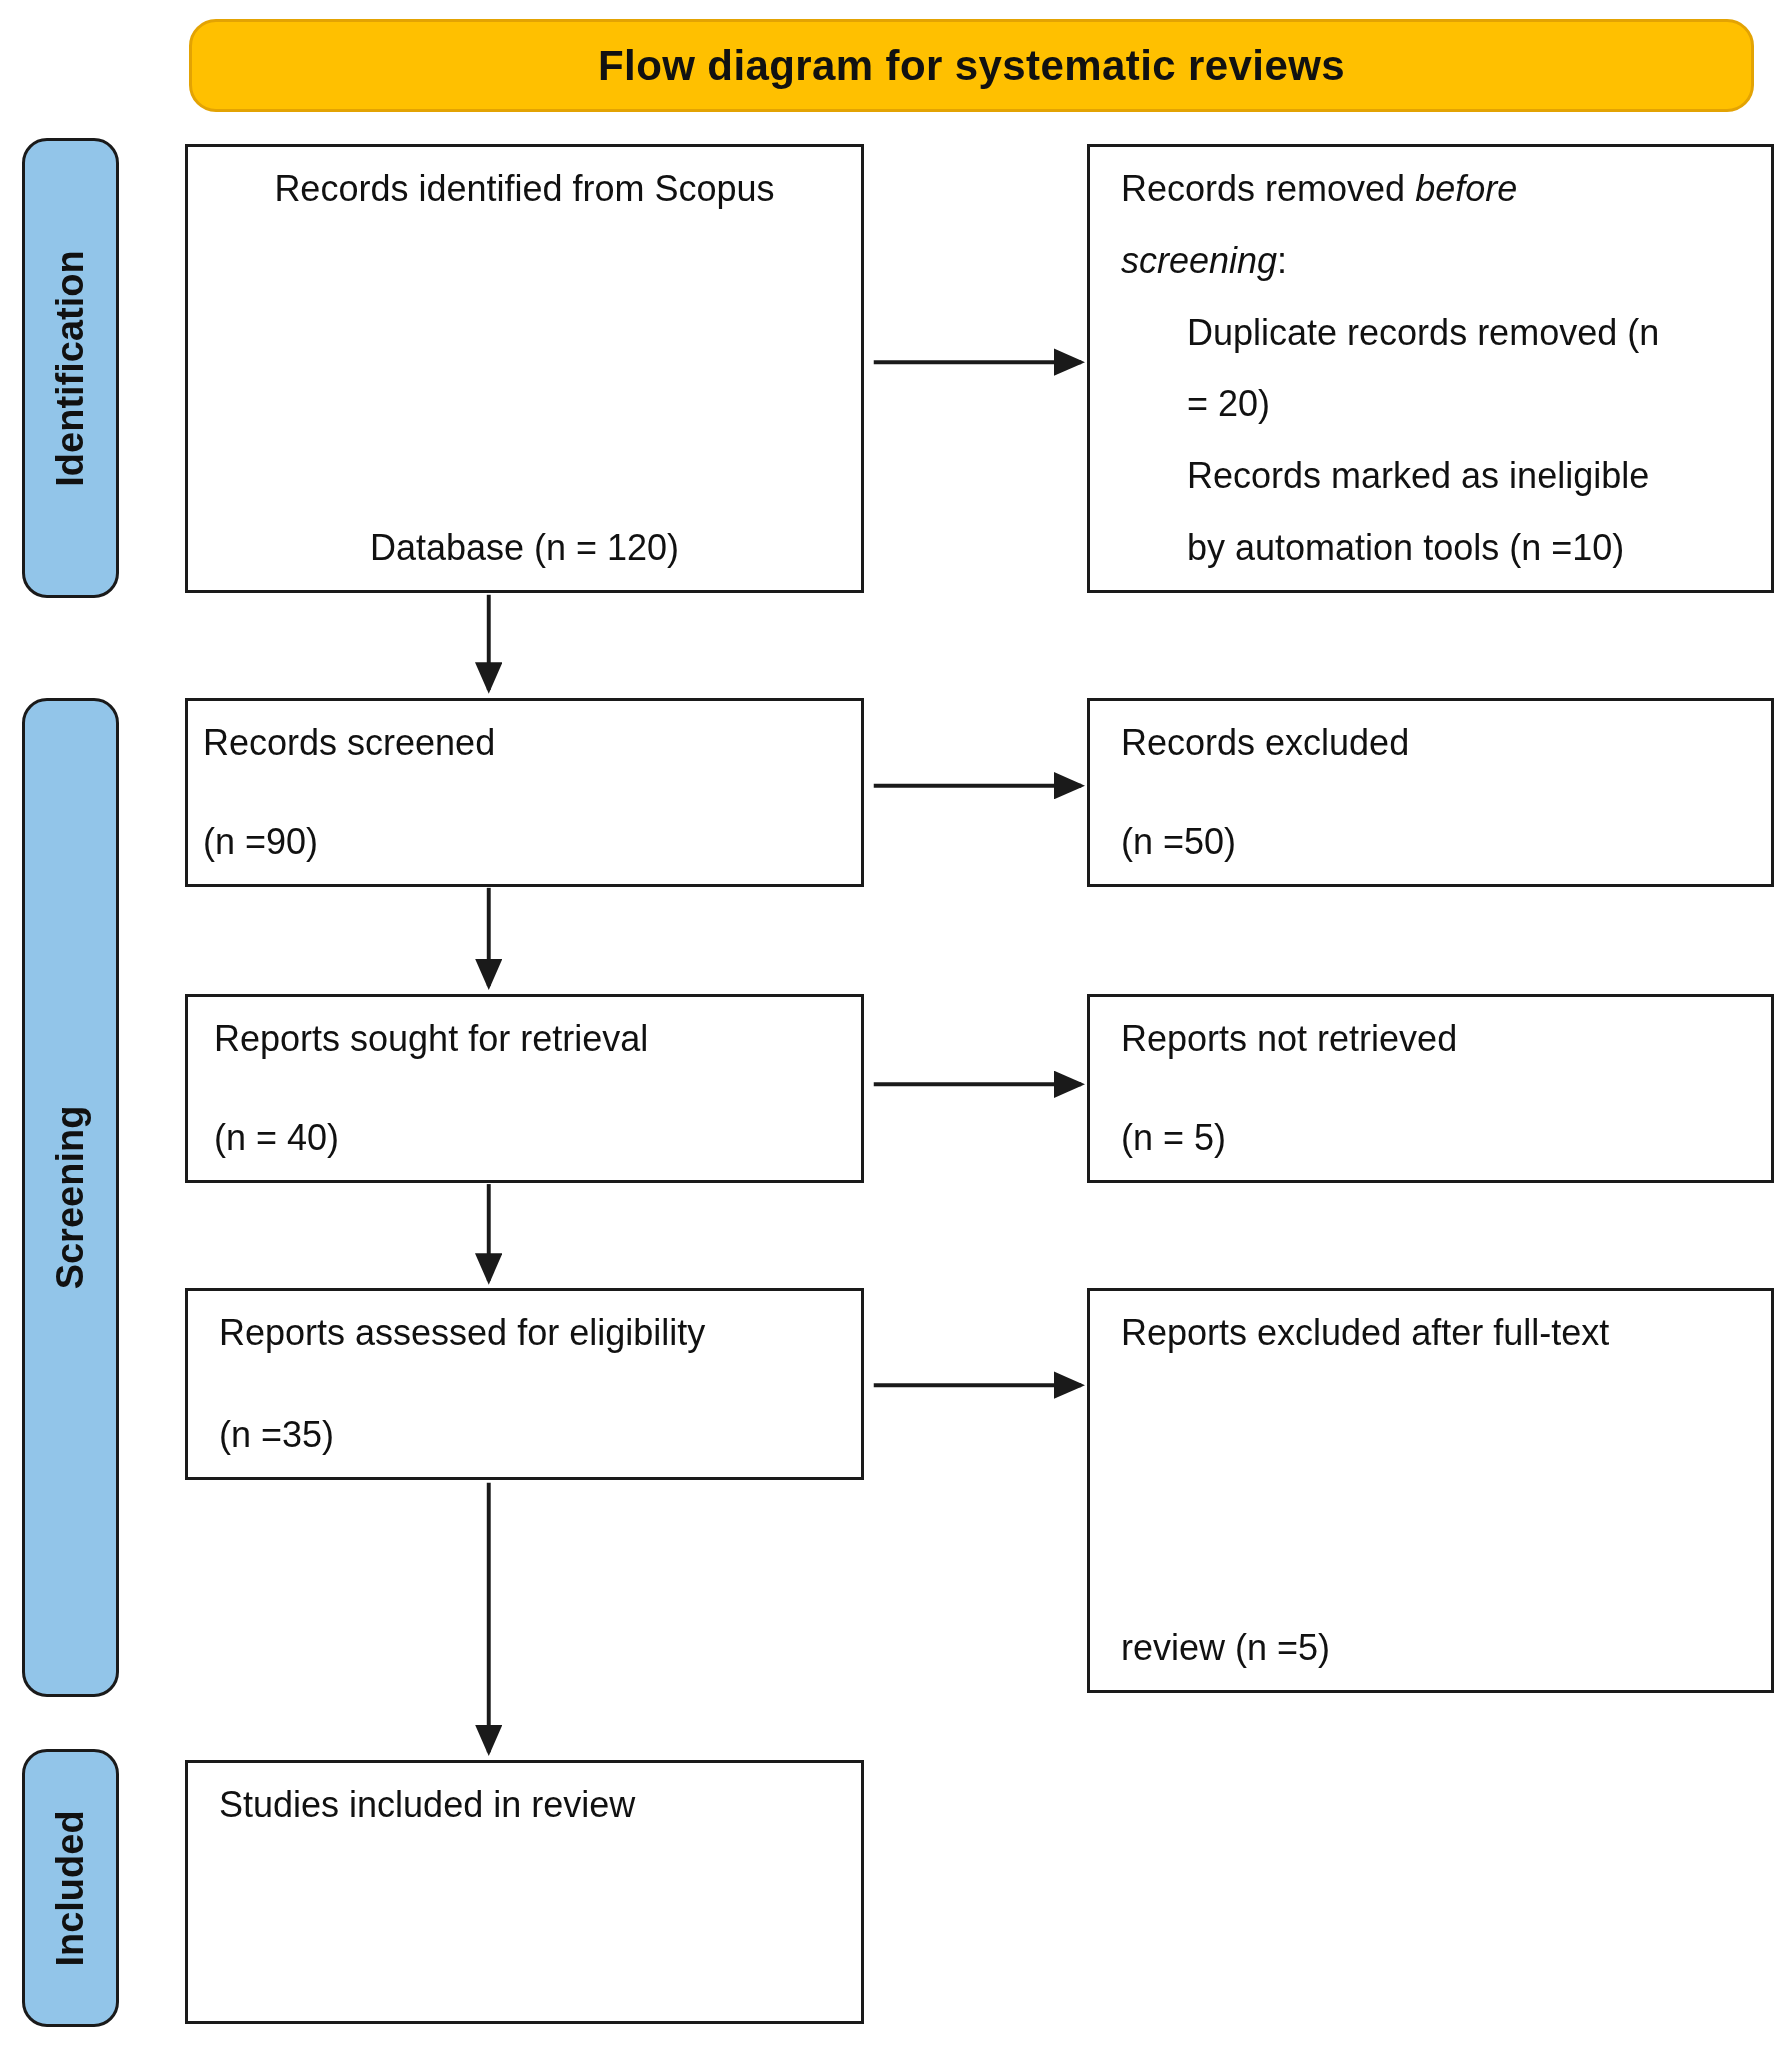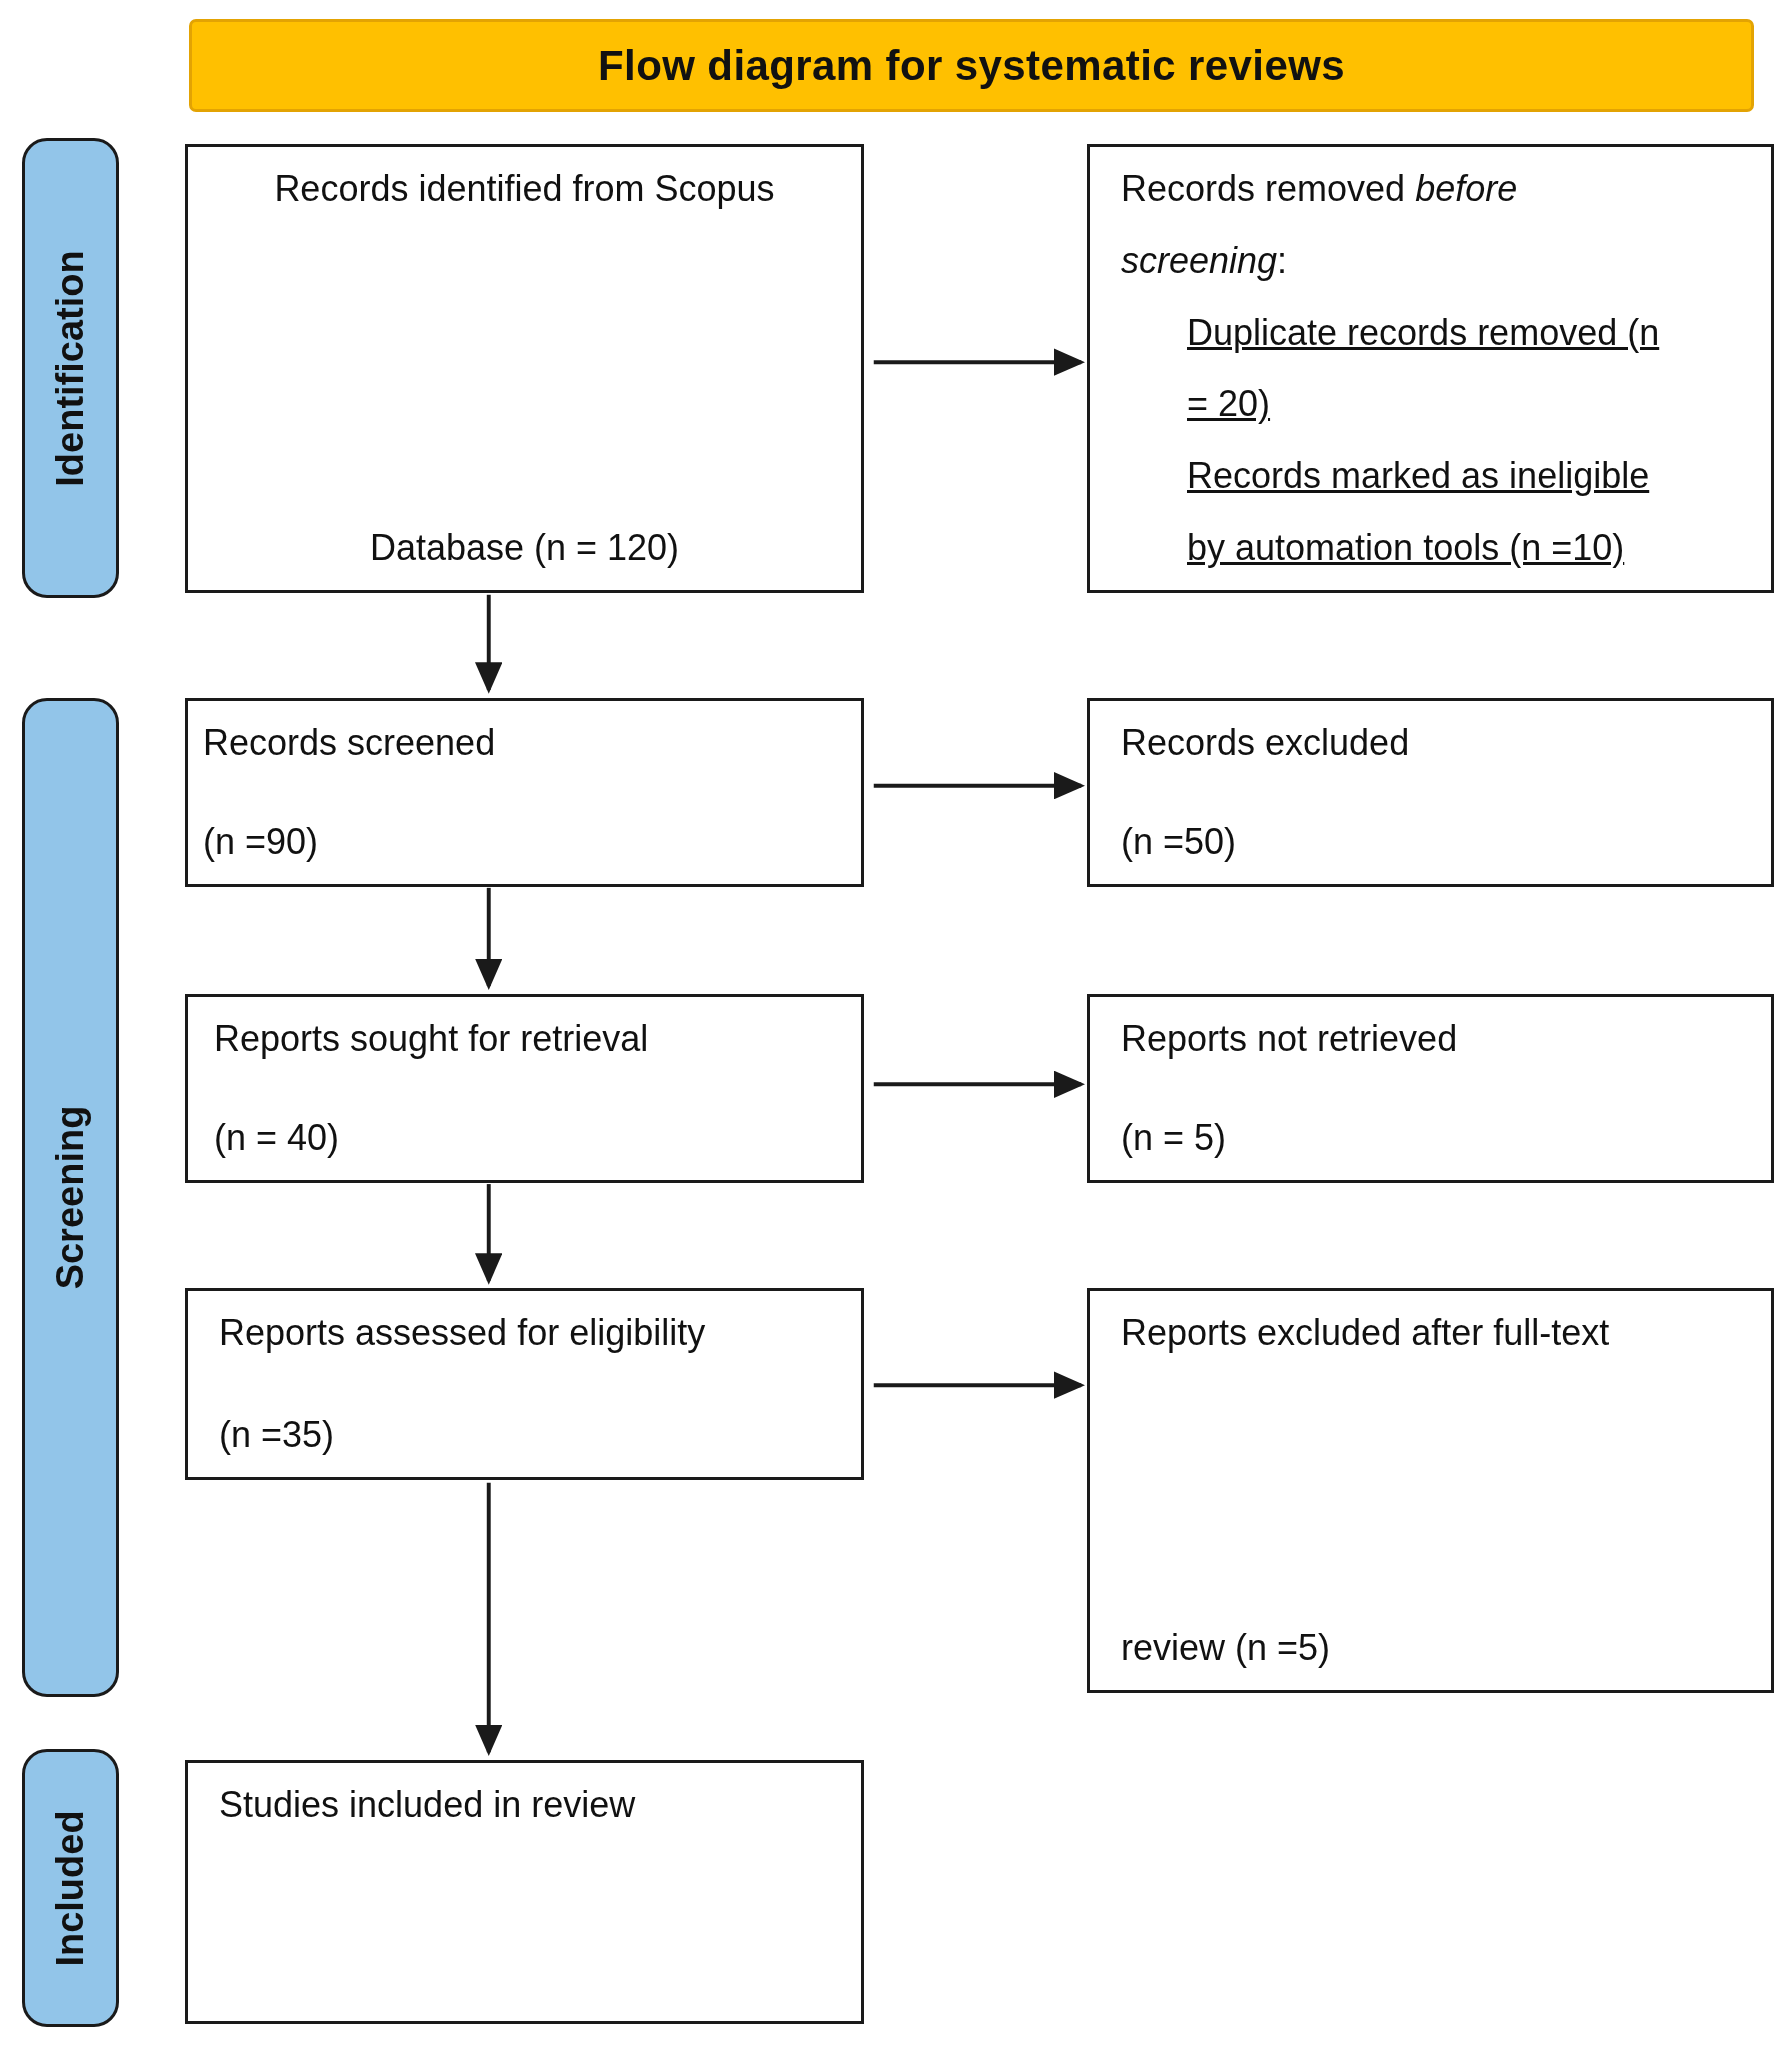--- a/index.html
+++ b/index.html
@@ -17,21 +17,21 @@
     overflow: hidden;
   }
 
   
   .banner {
     position: absolute;
     left: 189px; top: 19px;
     width: 1565px; height: 93px;
     background: var(--header-fill, #FFC000);
     border: 3.1px solid var(--header-border, #E3A303);
-    border-radius: 7px;
+    border-radius: 27px;
     box-sizing: border-box;
     display: flex;
     align-items: center;
     justify-content: center;
   }
   .banner .title {
     font-size: 42px;
     font-weight: bold;
     letter-spacing: 0.4px;
   }
@@ -81,21 +81,21 @@
   .box.identified        { top: 144px;  height: 449px; }
   .box.removed           { top: 144px;  height: 449px; }
   .box.screened          { top: 698px;  height: 189px; padding-left: 15px; }
   .box.excluded          { top: 698px;  height: 189px; }
   .box.sought            { top: 994px; height: 189px; padding-left: 26px; }
   .box.not-retrieved     { top: 994px; height: 189px; }
   .box.assessed          { top: 1288px; height: 192px; }
   .box.fulltext-excluded { top: 1288px; height: 405px; }
   .box.included-studies  { top: 1760px; height: 264px; }
 
-  .box .indent { margin-left: 66px; text-decoration: underline; }
+  .box .indent { margin-left: 66px; }
   .box i { font-style: italic; }
 
   
   svg.arrows {
     position: absolute;
     left: 0; top: 0;
     width: 1786px;
     height: 2046px;
     pointer-events: none;
   }

